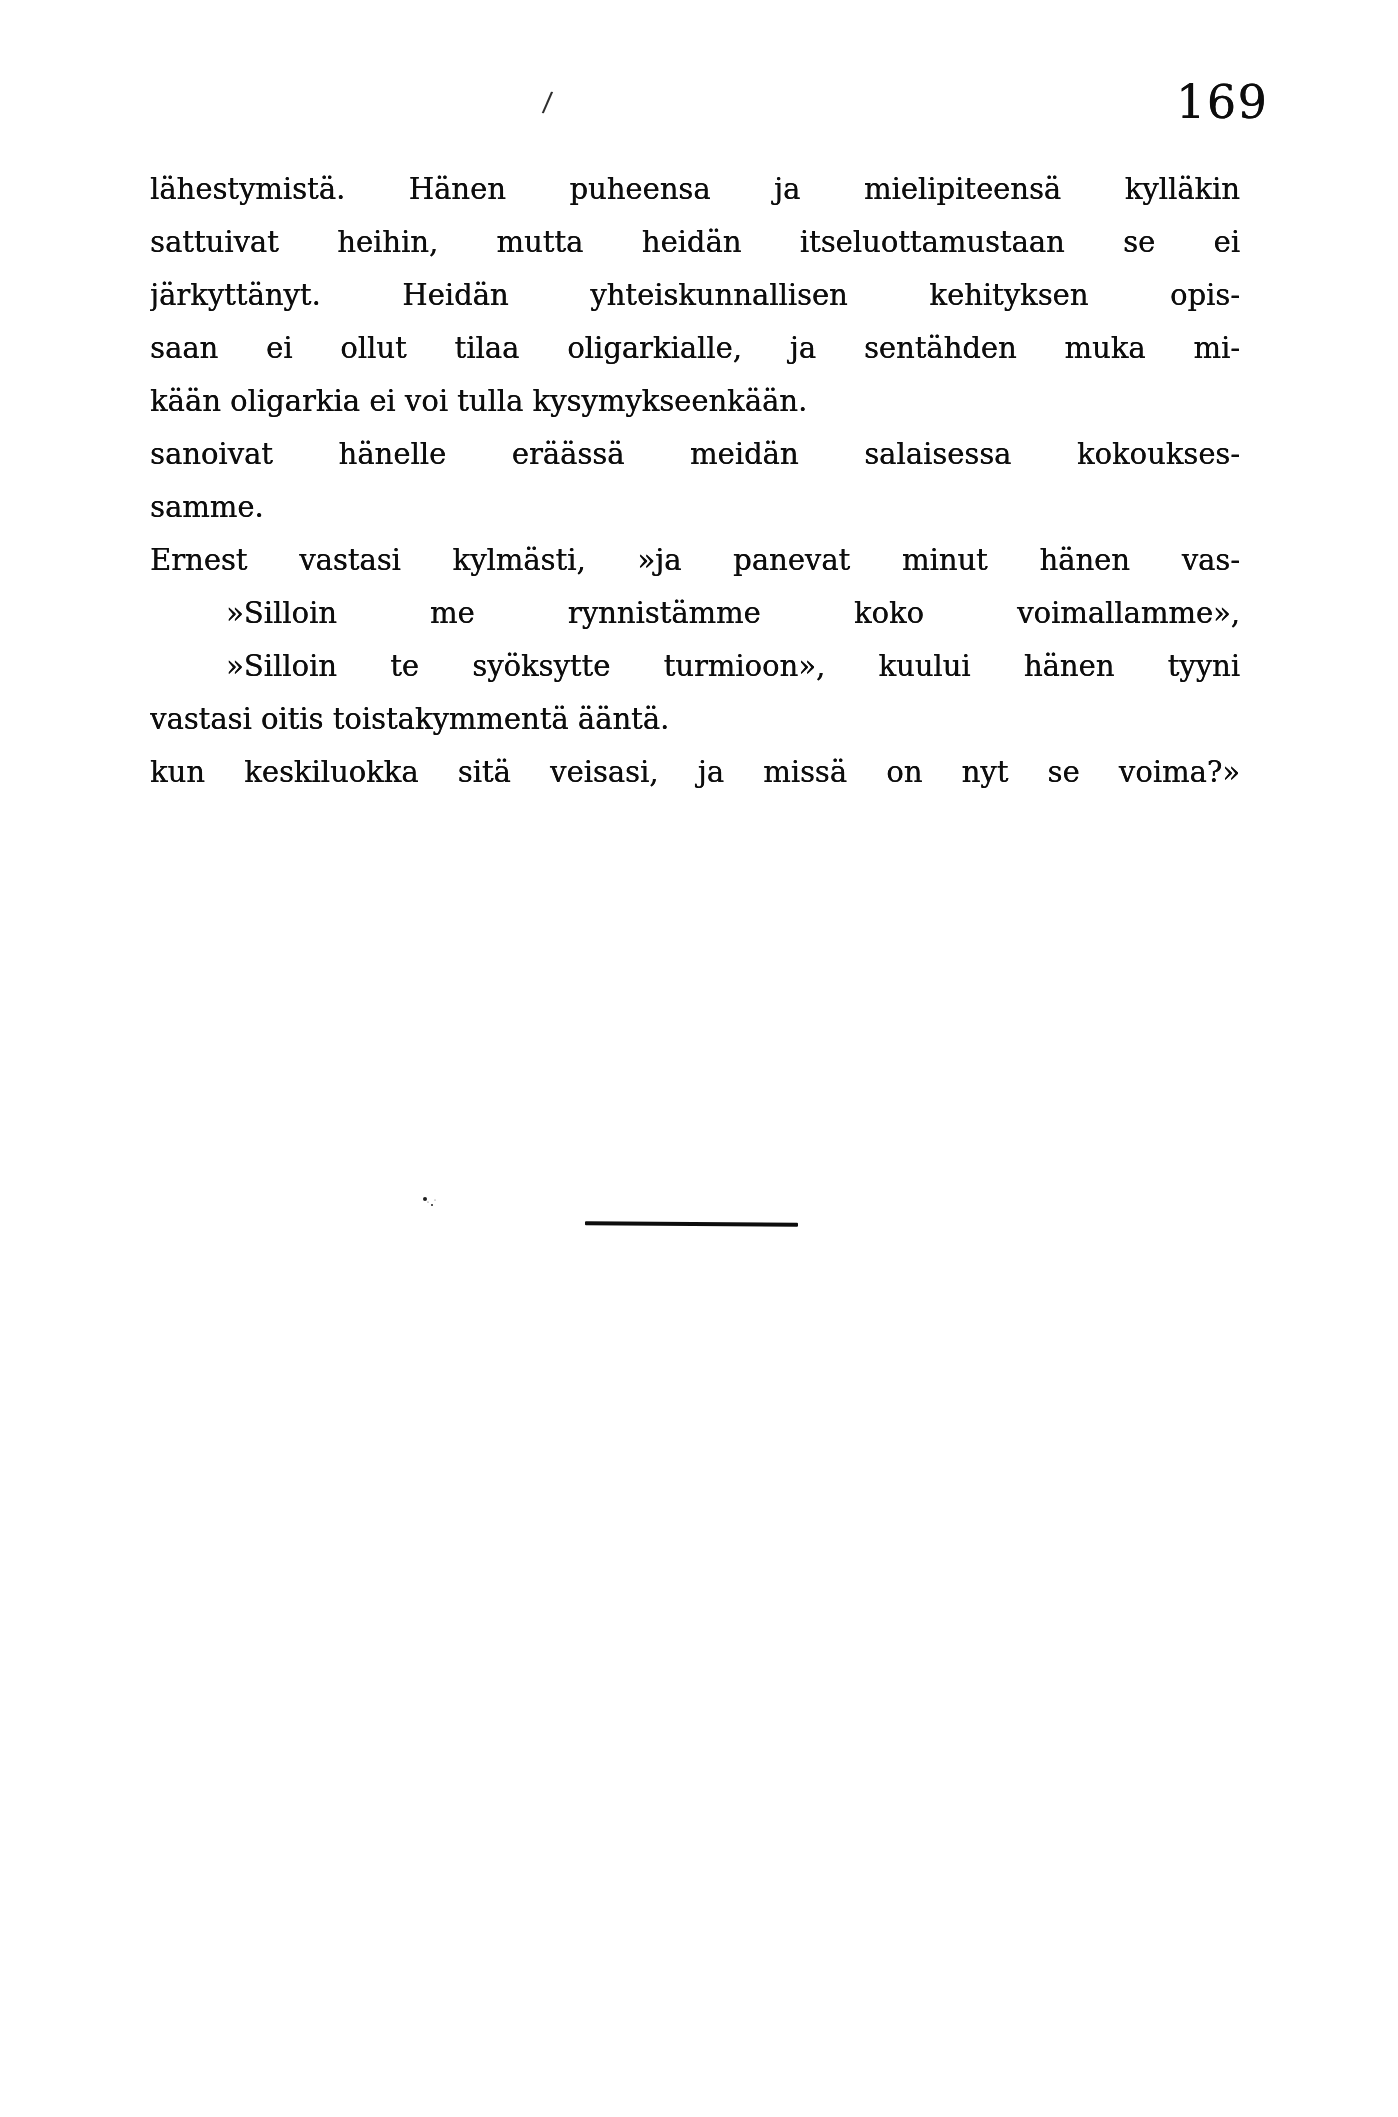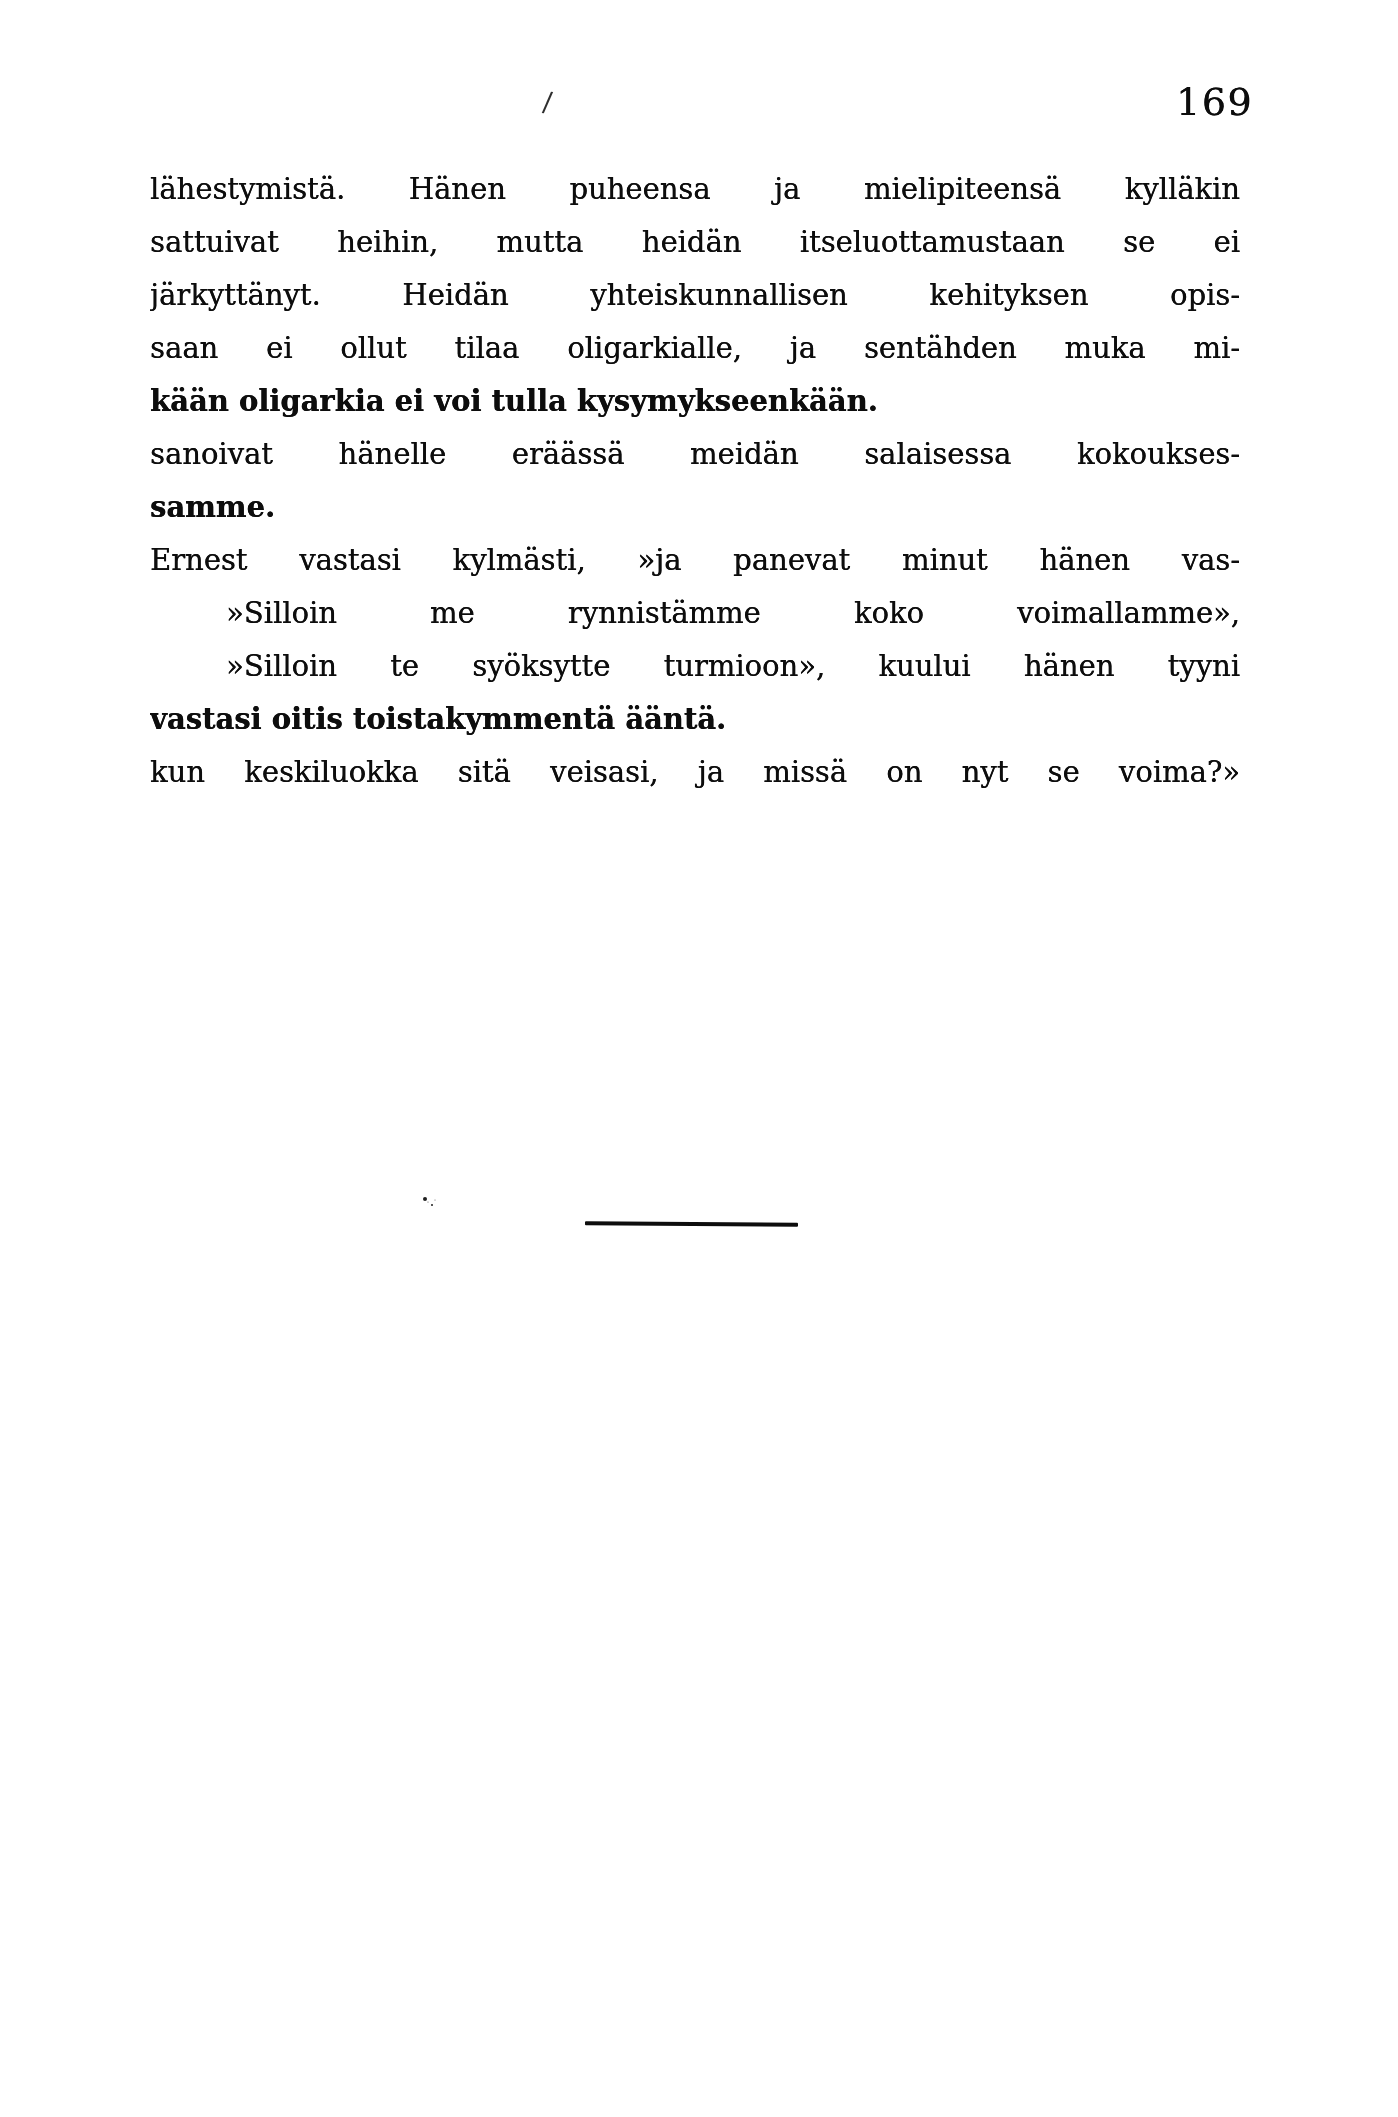--- a/index.html
+++ b/index.html
@@ -12,21 +12,21 @@
     background: #ffffff;
     font-family: "DejaVu Serif", serif;
     color: #0d0d0d;
     overflow: hidden;
   }
 
   .pagenum {
     position: absolute;
     top: 82px;
     left: 1176px;
-    font-size: 38px;
+    font-size: 46px;
     line-height: 40px;
     letter-spacing: 1.5px;
     text-shadow: 0.3px 0 0 currentColor;
   }
 
   .slash-mark {
     position: absolute;
     top: 86px;
     left: 543px;
     font-size: 27px;
@@ -47,21 +47,20 @@
     height: 53px;
     line-height: 53px;
     overflow: hidden;
     text-align: justify;
     text-align-last: justify;
   }
 
   .l.e {               
     text-align: right;
     text-align-last: left;
-    font-weight: bold;
   }
 
   .ind { text-indent: 76px; }   
 
   .divider {
     position: absolute;
     left: 585px;
     top: 1222px;
     width: 213px;
     height: 4px;

